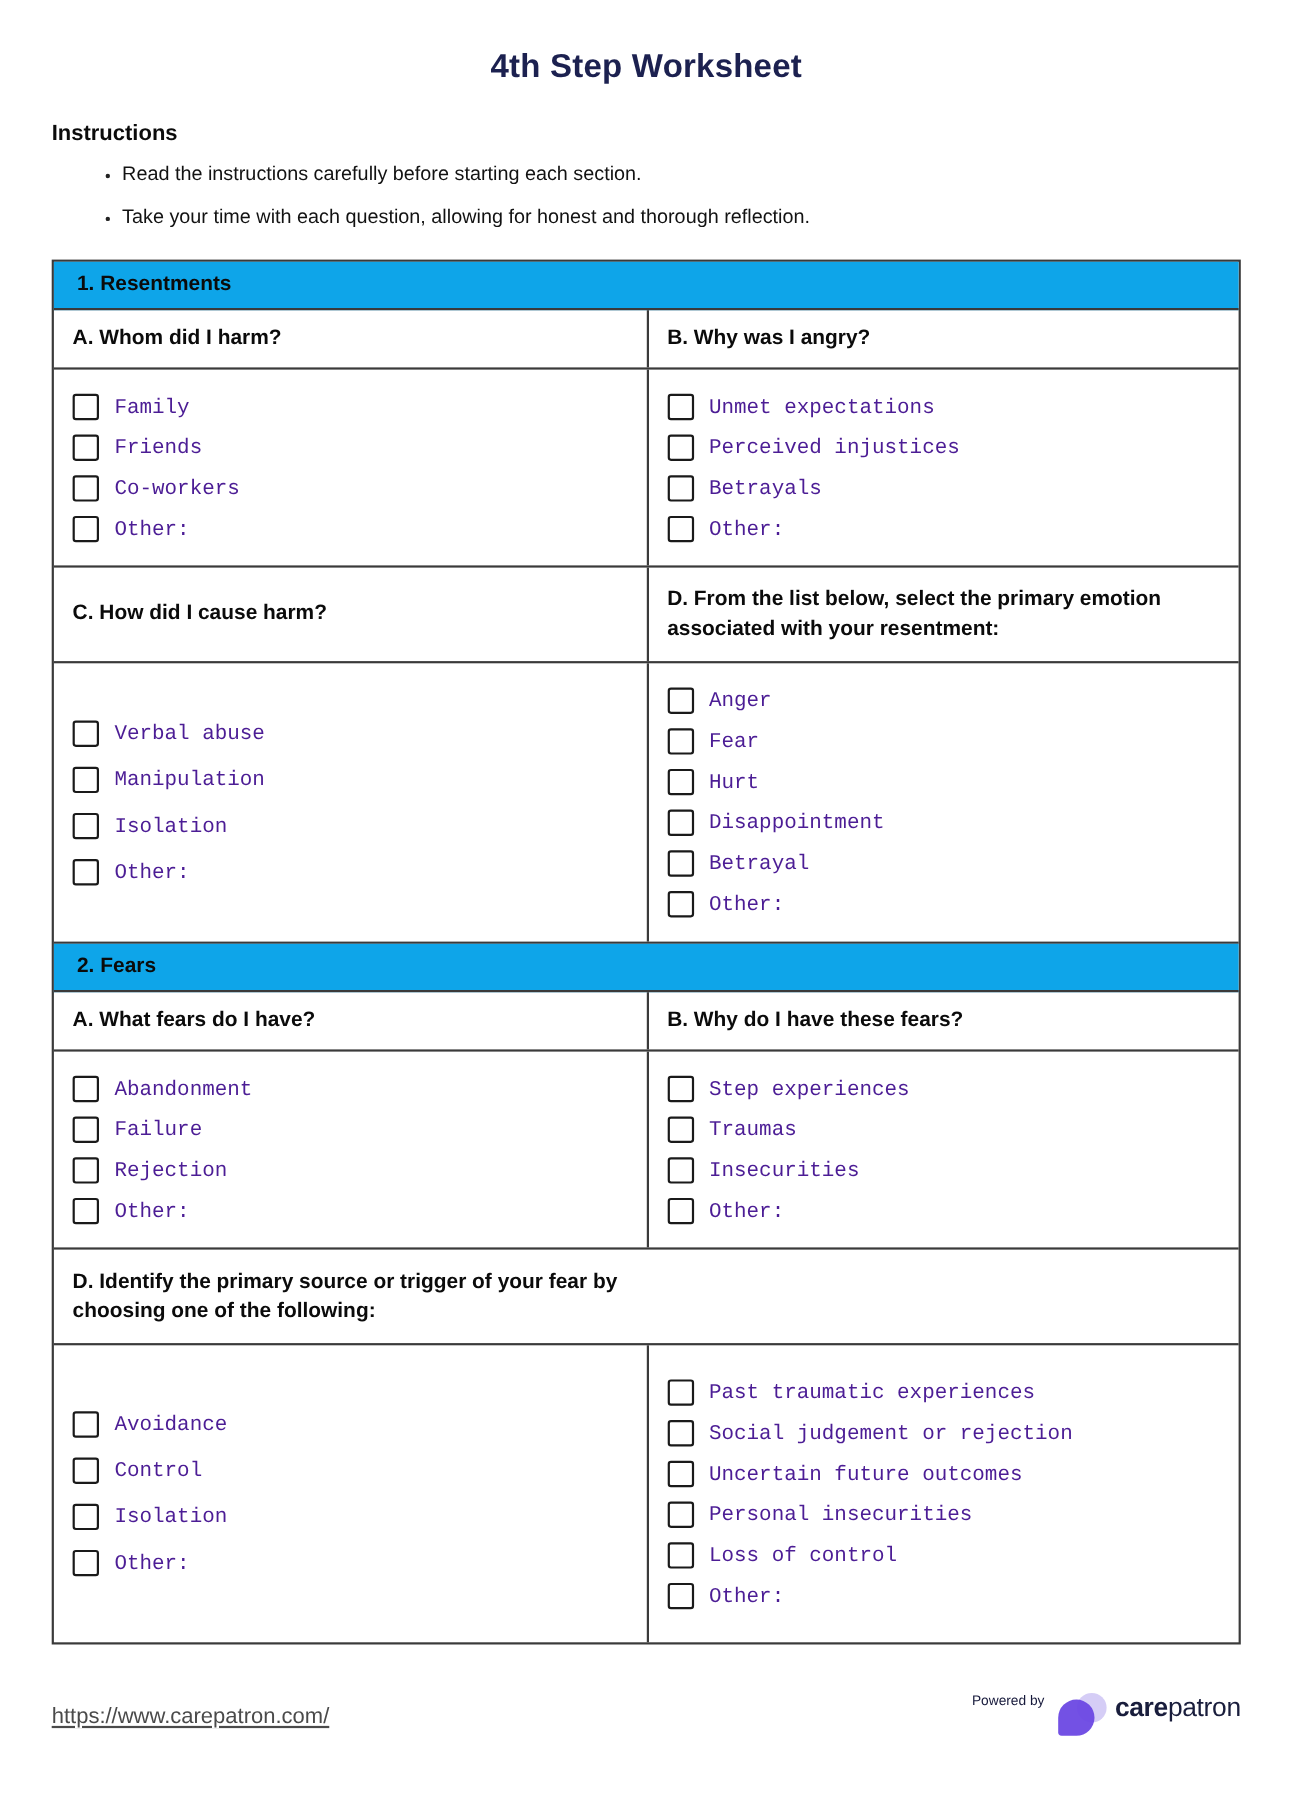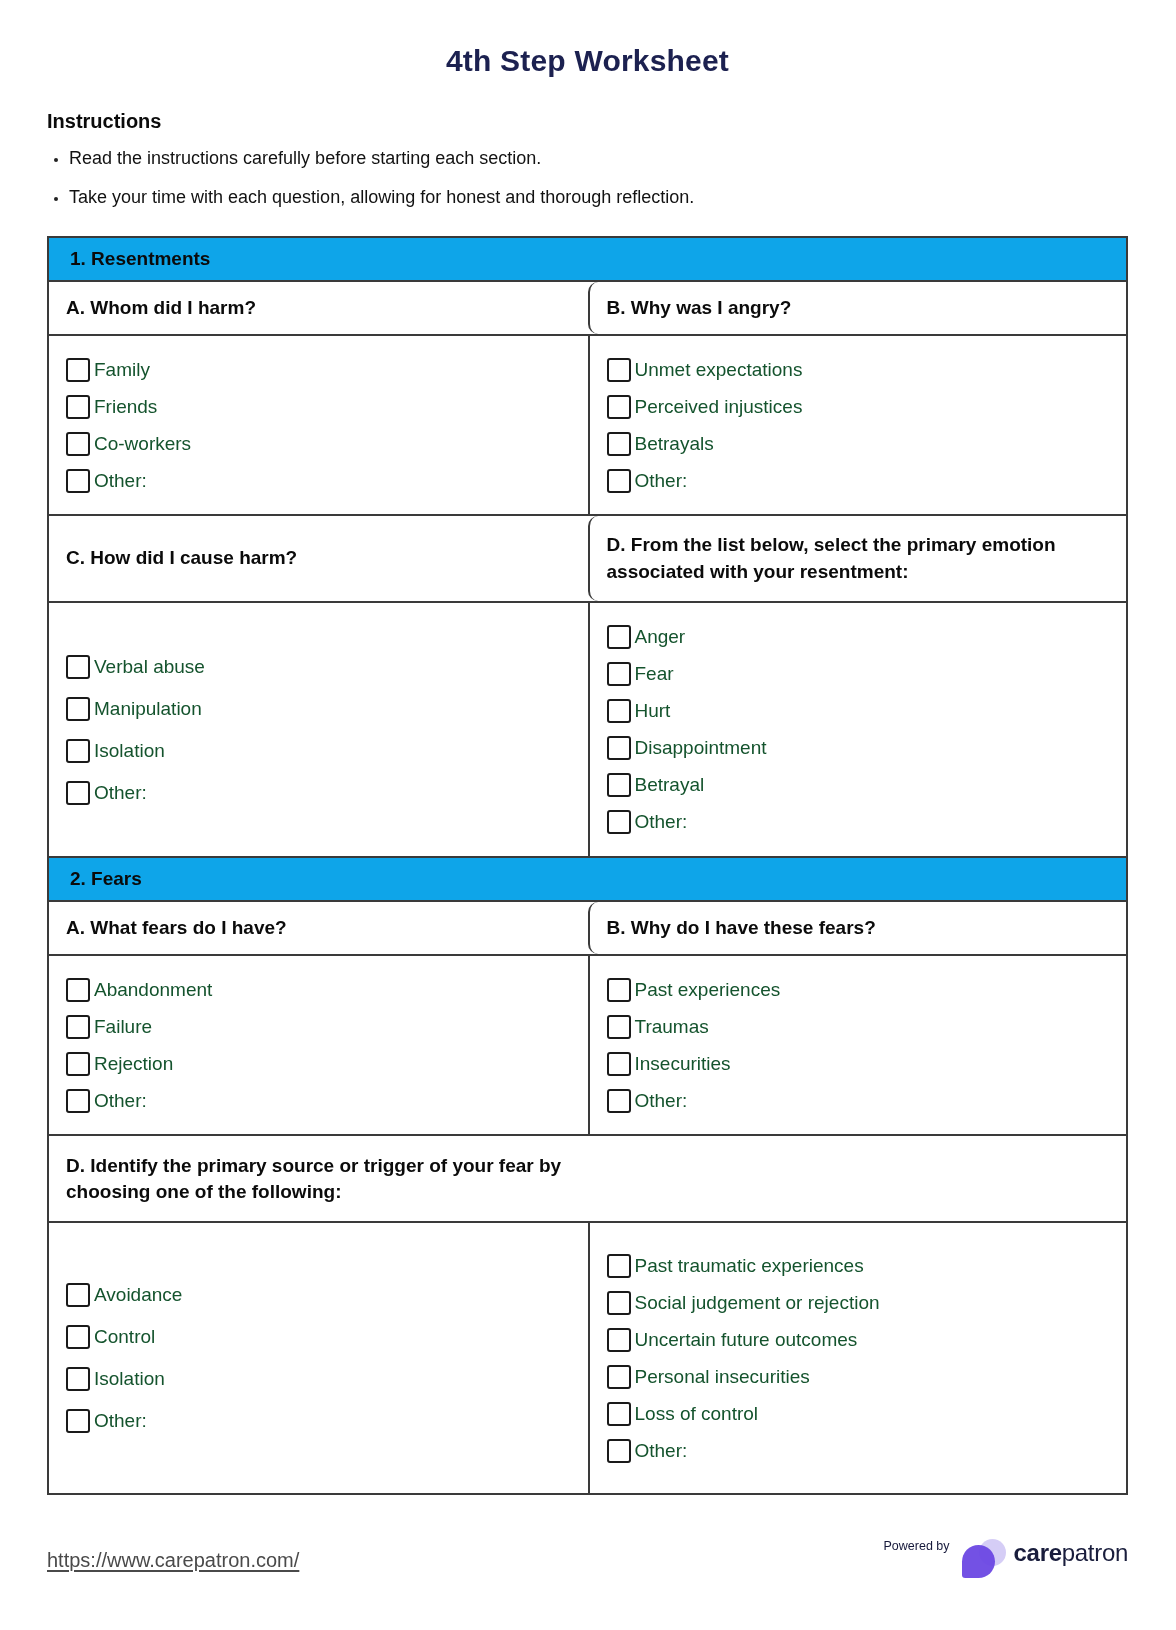--- a/index.html
+++ b/index.html
@@ -29,20 +29,21 @@
     font-size: 20px;
     font-weight: bold;
     color: #0b0b0b;
   }
   .instructions-list { margin: 0; padding-left: 22px; }
   .instructions-list li {
     font-size: 18px;
     color: #121212;
     margin-bottom: 16px;
     line-height: 1.3;
+    margin-left: 42px;
   }
   .instructions-list li::marker { font-size: 13px; color: #222; }
 
   
   .wtable {
     margin-top: 26px;
     border: 2px solid #3a3a3a;
     width: 100%;
   }
   .sec-header {
@@ -61,21 +62,20 @@
   .row:last-child { border-bottom: none; }
   .cell { padding: 13px 24px 13px 17px; }
   .cell + .cell { border-left: 2px solid #3a3a3a; }
   .head-row .cell {
     font-size: 19px;
     font-weight: bold;
     color: #0b0b0b;
     line-height: 1.38;
     display: flex;
     align-items: center;
-    border-radius: 10px;
   }
   .head-ab { min-height: 52px; }
   .head-cd { min-height: 85px; }
 
   .content-ab  { min-height: 178px; }
   .content-cd1 { min-height: 253px; }
   .content-cd2 { min-height: 270px; }
 
   .opts {
     display: flex;
@@ -89,23 +89,24 @@
 
   .opt { display: flex; align-items: center; cursor: pointer; }
   .cb {
     width: 24px; height: 24px;
     border: 2px solid #1a1a1a;
     border-radius: 3px;
     background: #ffffff;
     flex: 0 0 auto;
   }
   .opt-label {
-    margin-left: 4px;
+    margin-left: 14px;
     font-size: 19px;
-    color: #14532d;
+    color: #4c1d95;
+    font-family: Liberation Mono, monospace;
   }
 
   
   .footer {
     margin-top: 44px;
     display: flex;
     align-items: center;
     justify-content: space-between;
   }
   .footer-link {
@@ -303,21 +304,21 @@
 
         <label class="opt">
           <span class="cb"></span>
           <span class="opt-label">Other:</span>
         </label>
       </div>
     <div class="cell opts content-ab">
 
         <label class="opt">
           <span class="cb"></span>
-          <span class="opt-label">Past experiences</span>
+          <span class="opt-label">Step experiences</span>
         </label>
 
         <label class="opt">
           <span class="cb"></span>
           <span class="opt-label">Traumas</span>
         </label>
 
         <label class="opt">
           <span class="cb"></span>
           <span class="opt-label">Insecurities</span>

